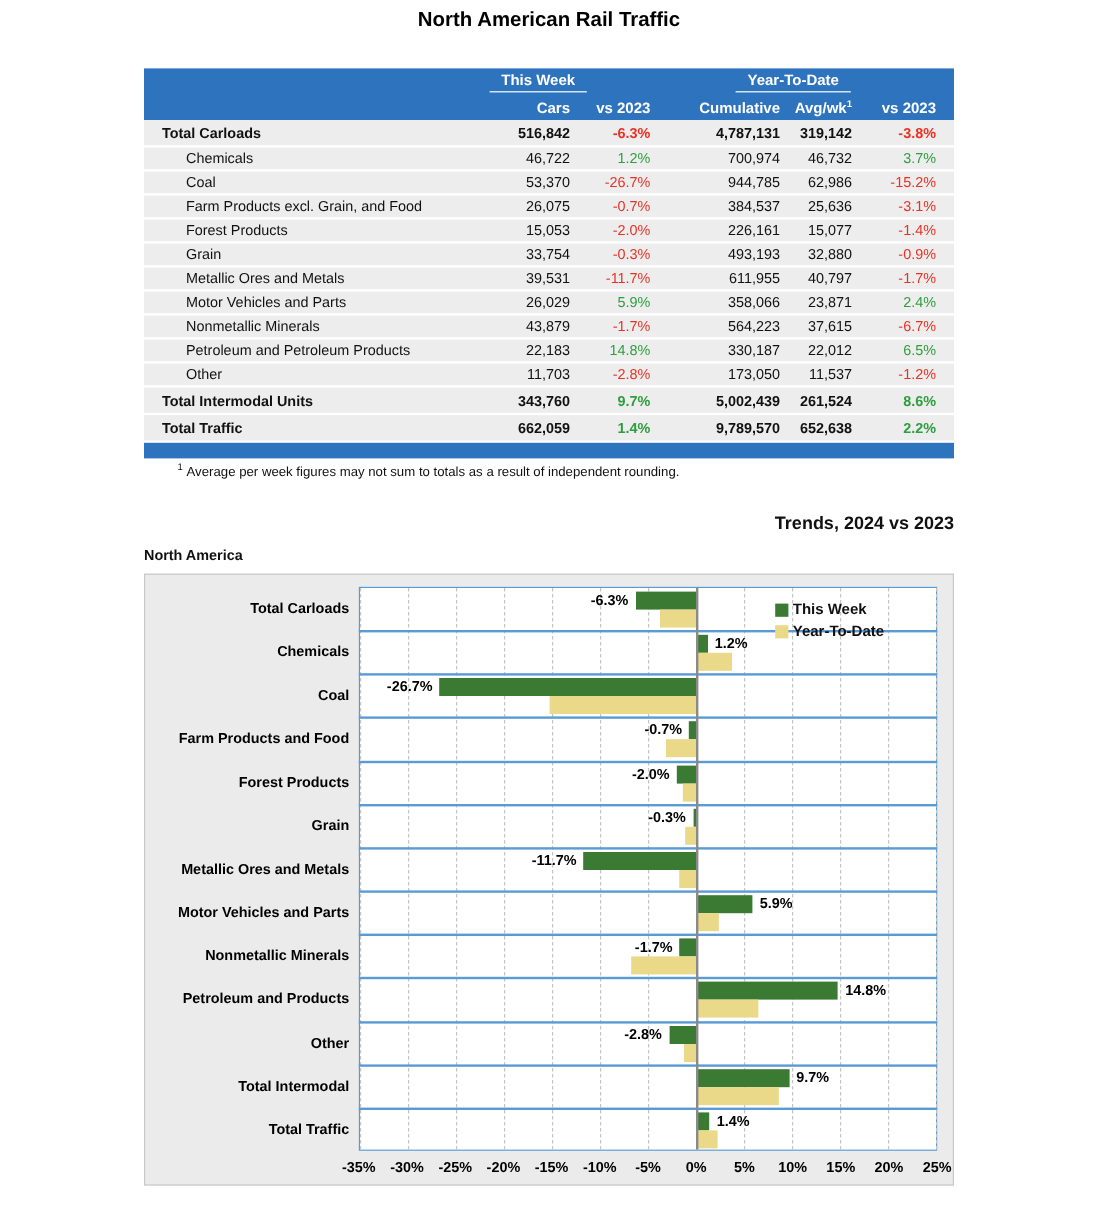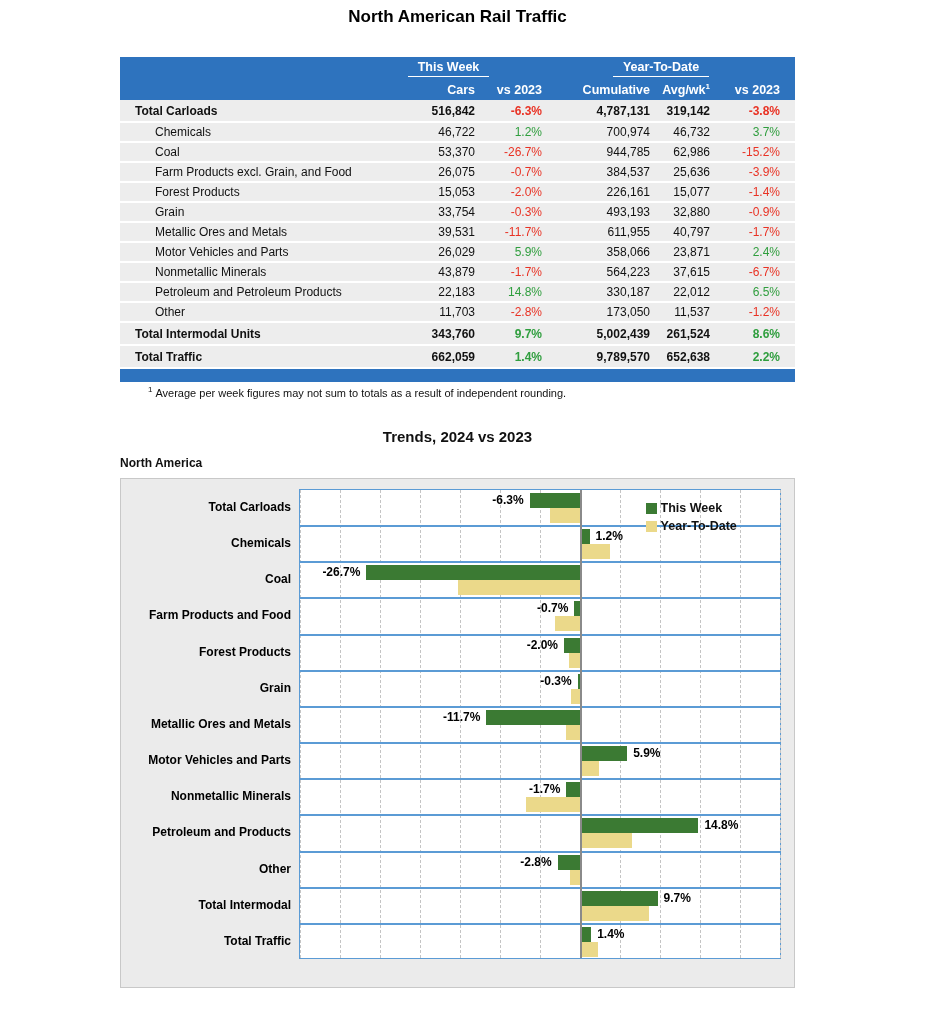--- a/index.html
+++ b/index.html
@@ -30,21 +30,21 @@
   .t-row .lbl { text-align:left; padding-left:35px; white-space:nowrap; }
   .t-row.total { font-weight:bold; height:21px; }
   .t-row.total .lbl { padding-left:15px; }
   .neg { color:#E93224; }
   .pos { color:#2F9E3E; }
   .table-endbar { height:13px; background:#2E73BE; margin-top:1px; }
   .footnote { position:absolute; left:148px; top:385px; font-size:11px; color:#111; }
   .footnote sup { font-size:8px; margin-right:3px; }
 
   
-  .chart-title { position:absolute; left:120px; top:428px; width:675px; text-align:center;
+  .chart-title { position:absolute; left:120px; top:428px; width:675px; text-align:right;
     font-size:15px; font-weight:bold; }
   .chart-subtitle { position:absolute; left:120px; top:456px; width:675px; text-align:left;
     font-size:12px; font-weight:bold; }
   .chart-box { position:absolute; left:120px; top:478px; width:675px; height:510px;
     background:#EBEBEB; border:1px solid #C8C8C8; }
   .plot { position:absolute; left:178px; top:10px; width:482px; height:470px;
     background:#fff; border:1px solid #5B9BD5; }
   .gridline { position:absolute; top:0; bottom:0; width:0; }
   .gridline.dash { border-left:1px dashed #C4C4C4; }
   .gridline.zero { border-left:2px solid #8A8A8A; z-index:5; }
@@ -123,21 +123,21 @@
           <span class="c">62,986</span>
           <span class="c neg">-15.2%</span>
           <span class="c"></span>
         </div>
         <div class="t-row sub">
           <span class="lbl">Farm Products excl. Grain, and Food</span>
           <span class="c">26,075</span>
           <span class="c neg">-0.7%</span>
           <span class="c">384,537</span>
           <span class="c">25,636</span>
-          <span class="c neg">-3.9%</span>
+          <span class="c neg">-3.1%</span>
           <span class="c"></span>
         </div>
         <div class="t-row sub">
           <span class="lbl">Forest Products</span>
           <span class="c">15,053</span>
           <span class="c neg">-2.0%</span>
           <span class="c">226,161</span>
           <span class="c">15,077</span>
           <span class="c neg">-1.4%</span>
           <span class="c"></span>
@@ -336,16 +336,31 @@
           <div class="bar" style="background: rgb(235, 217, 138); top: 18px; width: 14.3333%; left: 58.3333%;"></div>
           <div class="bar-label" style="top: 3px; left: calc(74.5% + 6px);">9.7%</div>
         </div>
         <div class="chart-row" style="top: 433.846px; height: 36.1538px;">
           <div class="row-sep" style="top: -1px;"></div>
           <div class="bar" style="background: rgb(59, 122, 51); top: 3px; width: 2.33333%; left: 58.3333%;"></div>
           <div class="bar" style="background: rgb(235, 217, 138); top: 18px; width: 3.66667%; left: 58.3333%;"></div>
           <div class="bar-label" style="top: 3px; left: calc(60.6667% + 6px);">1.4%</div>
         </div>
       </div>
+    <div class="xaxis" id="xaxis">
+        <span class="xtick" style="left: 0%;">-35%</span>
+        <span class="xtick" style="left: 8.33333%;">-30%</span>
+        <span class="xtick" style="left: 16.6667%;">-25%</span>
+        <span class="xtick" style="left: 25%;">-20%</span>
+        <span class="xtick" style="left: 33.3333%;">-15%</span>
+        <span class="xtick" style="left: 41.6667%;">-10%</span>
+        <span class="xtick" style="left: 50%;">-5%</span>
+        <span class="xtick" style="left: 58.3333%;">0%</span>
+        <span class="xtick" style="left: 66.6667%;">5%</span>
+        <span class="xtick" style="left: 75%;">10%</span>
+        <span class="xtick" style="left: 83.3333%;">15%</span>
+        <span class="xtick" style="left: 91.6667%;">20%</span>
+        <span class="xtick" style="left: 100%;">25%</span>
+      </div>
   </div>
 
 
 </div>
 
 </body></html>

